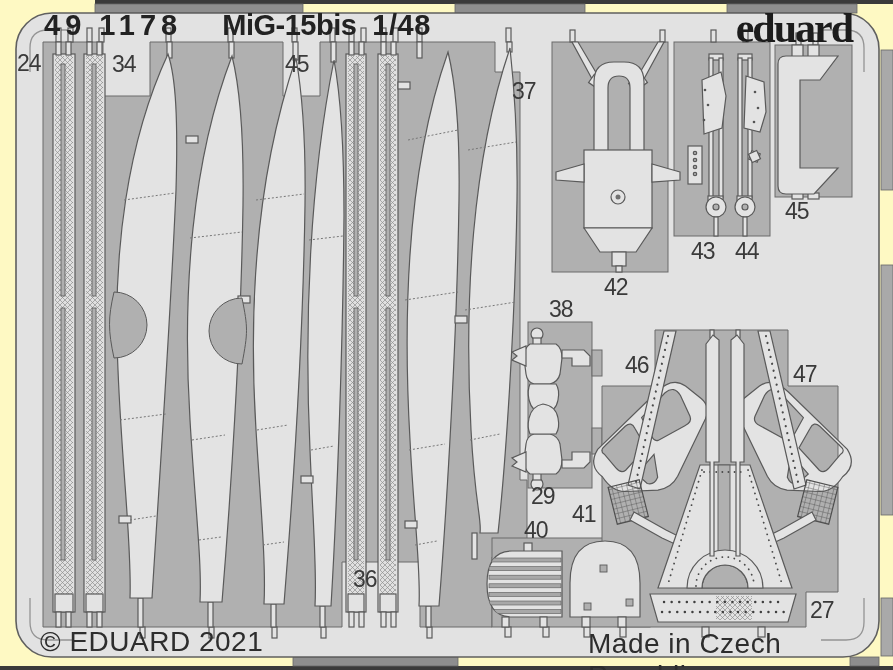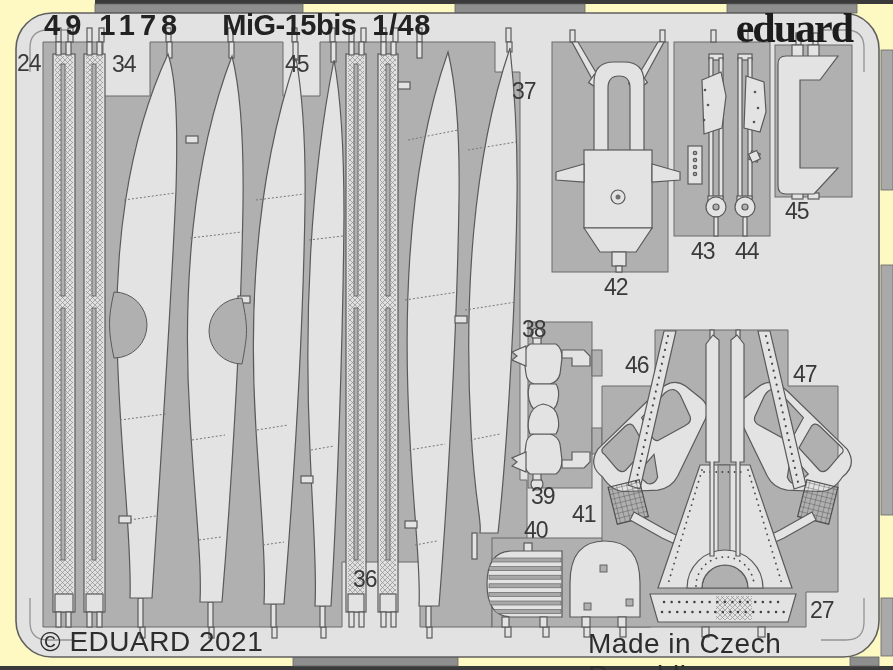--- a/index.html
+++ b/index.html
@@ -349,22 +349,22 @@
 
 <div class="foot-copy">© EDUARD 2021</div>
 <div class="foot-made">Made in Czech Republic</div>
 
 <div id="labels">
       <span class="lbl" style="left: 17px; top: 52px;">24</span>
       <span class="lbl" style="left: 112px; top: 53px;">34</span>
       <span class="lbl" style="left: 285px; top: 53px;">45</span>
       <span class="lbl" style="left: 353px; top: 561px; margin-top: 7px;">36</span>
       <span class="lbl" style="left: 512px; top: 48px; margin-top: 32px;">37</span>
-      <span class="lbl" style="left: 522px; top: 298px; margin-top: 20px;">38</span>
-      <span class="lbl" style="left: 531px; top: 485px;">39</span>
+      <span class="lbl" style="left: 549px; top: 298px;">38</span>
+      <span class="lbl" style="left: 531px; top: 485px;">29</span>
       <span class="lbl" style="left: 524px; top: 519px;">40</span>
       <span class="lbl" style="left: 572px; top: 503px;">41</span>
       <span class="lbl" style="left: 604px; top: 276px;">42</span>
       <span class="lbl" style="left: 691px; top: 240px;">43</span>
       <span class="lbl" style="left: 735px; top: 240px;">44</span>
       <span class="lbl" style="left: 785px; top: 200px;">45</span>
       <span class="lbl" style="left: 625px; top: 354px;">46</span>
       <span class="lbl" style="left: 793px; top: 363px;">47</span>
       <span class="lbl" style="left: 810px; top: 599px;">27</span>
     </div>

